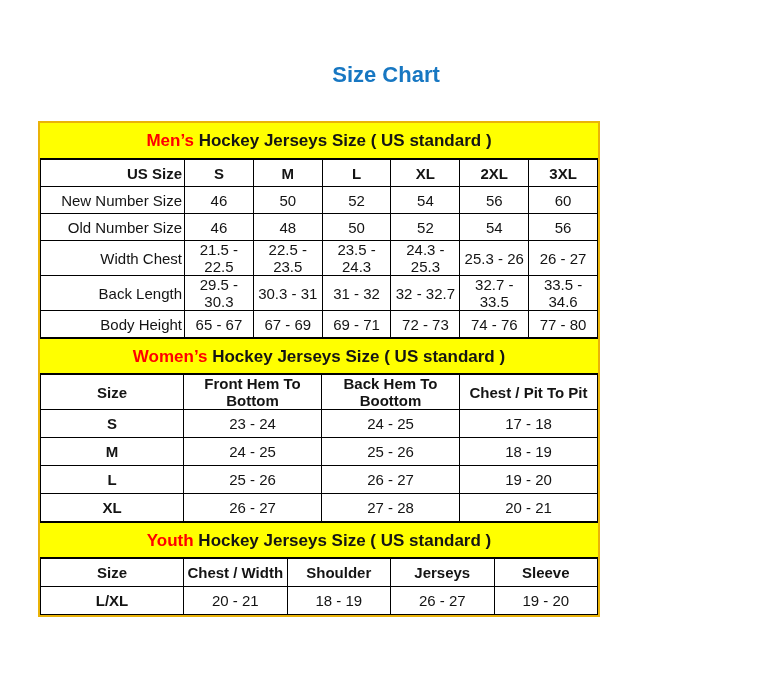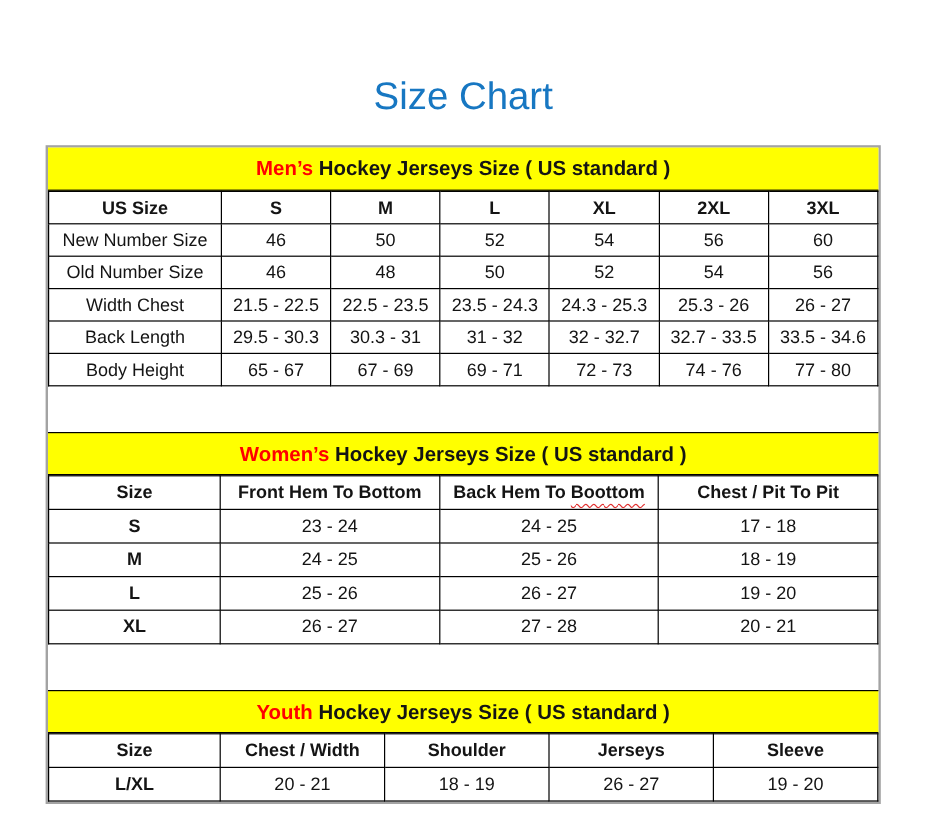--- a/index.html
+++ b/index.html
@@ -7,63 +7,63 @@
     width: 776px; height: 692px;
     background: #ffffff;
     font-family: "Liberation Sans", sans-serif;
     position: relative;
     overflow: hidden;
   }
   .title {
     position: absolute;
     left: 38px; top: 62px; width: 696px;
     text-align: center;
-    font-size: 32px;
-    font-weight: normal;
+    font-size: 22px;
+    font-weight: bold;
     color: #1777c2;
   }
   .chart {
     position: absolute;
-    left: 38px; top: 121px; width: 696px;
-    border: 2px solid #a3a3a3;
+    left: 38px; top: 121px; width: 562px;
+    border: 2px solid #eab308;
     background: #fff;
   }
   .ybar {
     background: #ffff00;
     height: 36px;
     line-height: 36px;
     text-align: center;
     font-weight: bold;
     font-size: 17px;
     color: #141414;
     border-bottom: 1px solid #000;
     white-space: pre;
   }
-  .sec + .sec .ybar { border-top: 1px solid #000; margin-top: 38px; }
+  .sec + .sec .ybar { border-top: 1px solid #000; }
   .hl { color: #ff0000; }
   table {
     width: 100%;
     border-collapse: collapse;
     table-layout: fixed;
   }
   th, td {
     border: 1px solid #000;
     text-align: center;
     vertical-align: middle;
     font-size: 15px;
     color: #141414;
     height: 27px;
     padding: 0 2px;
     overflow: hidden;
   }
   th { font-weight: bold; }
   td { font-weight: normal; }
   td.bold { font-weight: bold; }
   .t-womens th, .t-womens td, .t-youth th, .t-youth td { height: 28px; margin-top: 12px; }
-  .t-mens .c0 { width: 144px; }
+  .t-mens .c0 { width: 144px; text-align: right; }
   .t-womens .c0, .t-youth .c0 { width: 143px; }
   .squiggle {
     text-decoration-line: underline;
     text-decoration-style: wavy;
     text-decoration-color: #e03030;
     text-decoration-thickness: 1px;
     text-underline-offset: 4px;
   }
 </style>
 </head>

